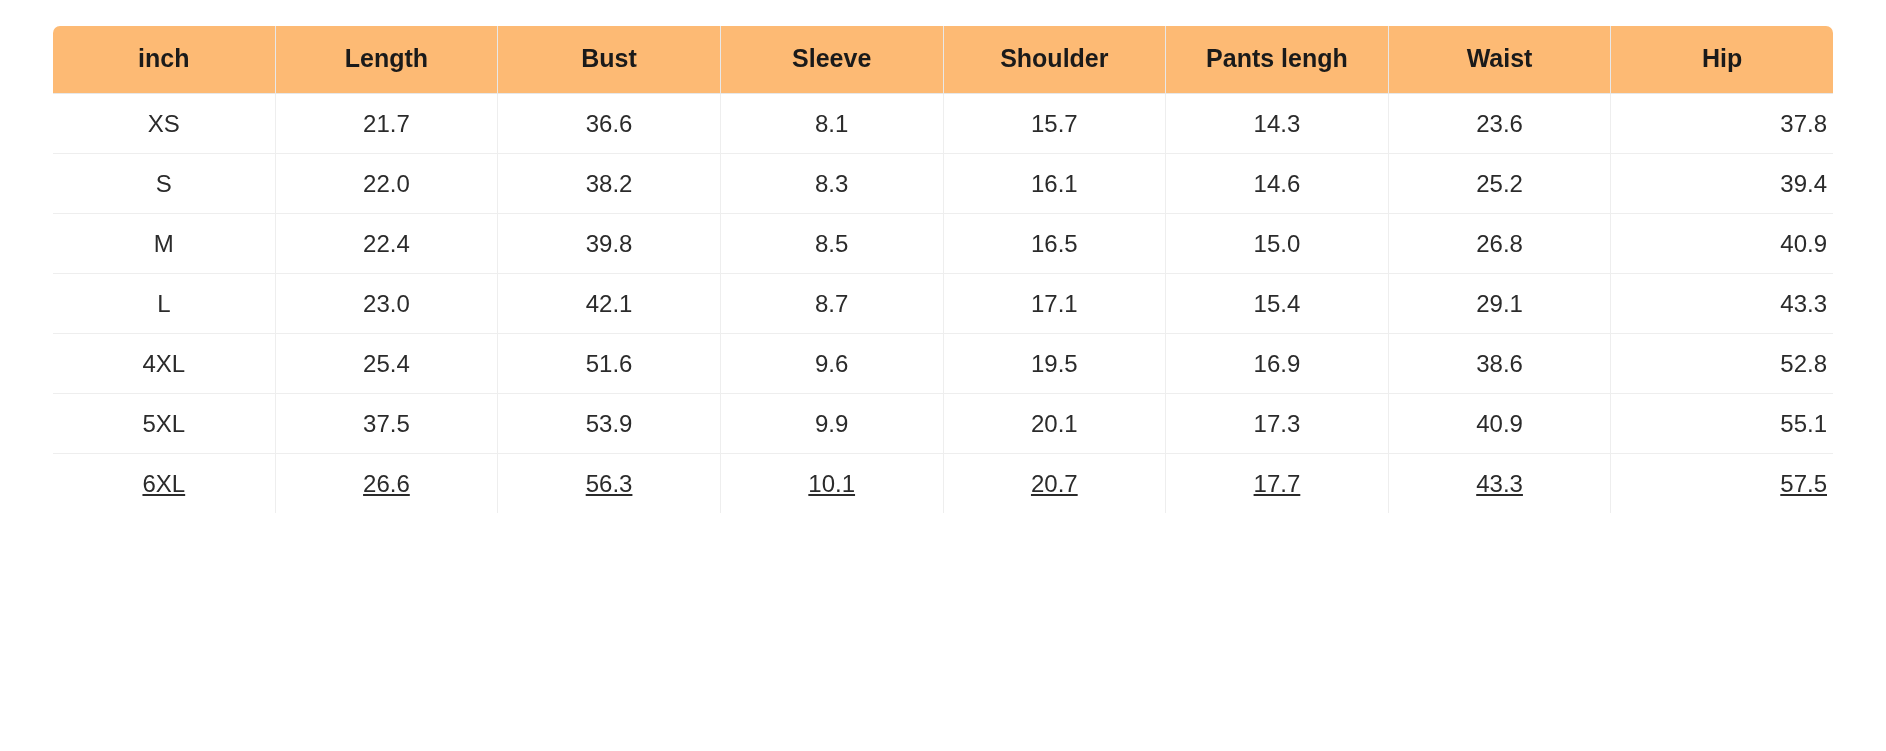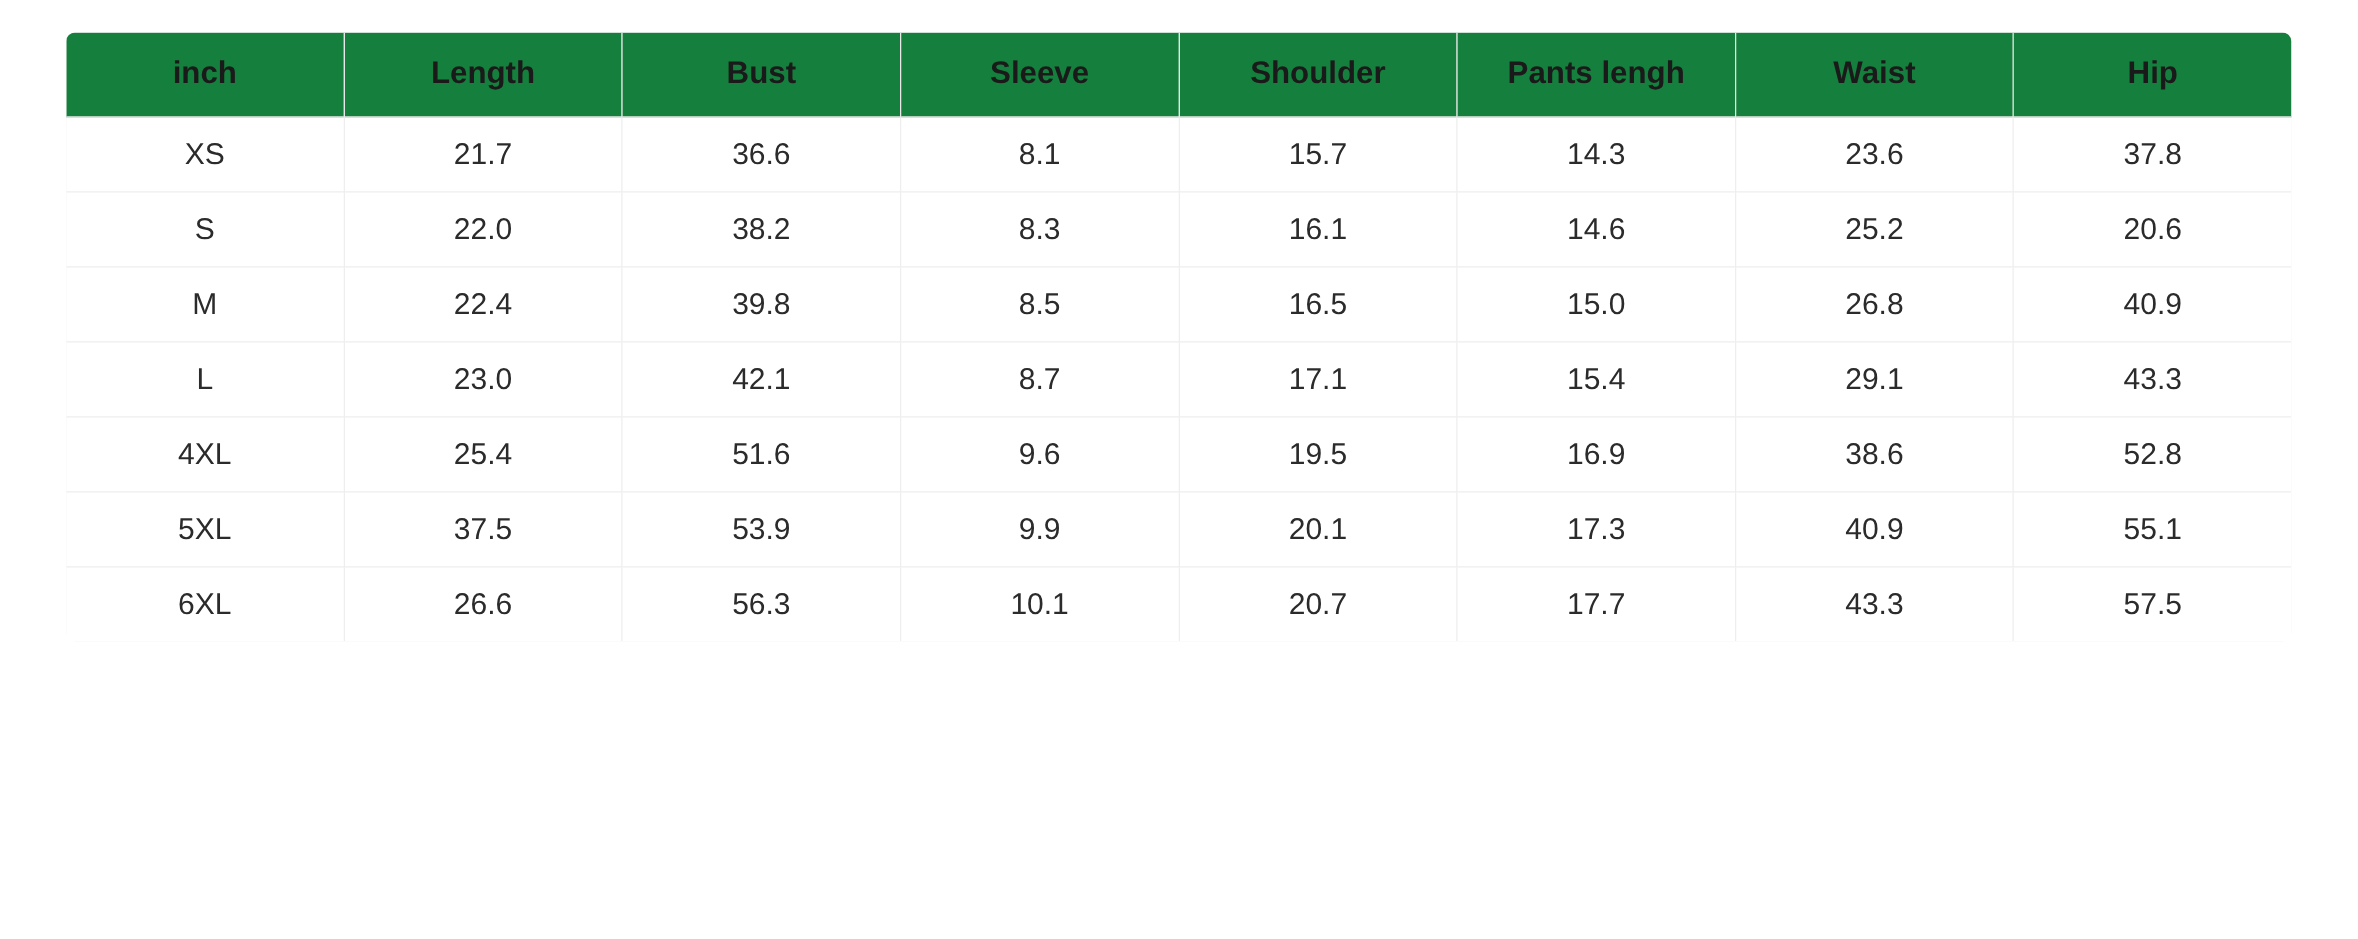--- a/index.html
+++ b/index.html
@@ -25,21 +25,21 @@
   }
   table.size-table {
     border-collapse: collapse;
     width: 1782px;
     table-layout: fixed;
     border: 1px solid #e8e8e8;
     border-radius: 8px;
     overflow: hidden;
   }
   table.size-table thead th {
-    background: #15803d;
+    background: #fdba74;
     font-size: 25px;
     font-weight: bold;
     color: #1a1a1a;
     text-align: center;
     padding: 18px 6px 20px 6px;
     border-right: 1px solid #e8e8e8;
     border-bottom: 1px solid #e8e8e8;
     height: 62px;
     box-sizing: border-box;
   }
@@ -53,23 +53,25 @@
     text-align: center;
     padding: 12px 6px;
     border-right: 1px solid #eeeeee;
     border-bottom: 1px solid #eeeeee;
     height: 60px;
     box-sizing: border-box;
     background: #ffffff;
   }
   table.size-table tbody td:last-child {
     border-right: none;
+    text-align: right;
   }
   table.size-table tbody tr:last-child td {
     border-bottom: none;
+    text-decoration: underline;
   }
 </style>
 </head>
 <body>
 
 <div class="page">
   <div class="table-wrap">
     <table class="size-table">
       <thead>
         <tr>
@@ -95,21 +97,21 @@
           <td>37.8</td>
         </tr>
         <tr>
           <td>S</td>
           <td>22.0</td>
           <td>38.2</td>
           <td>8.3</td>
           <td>16.1</td>
           <td>14.6</td>
           <td>25.2</td>
-          <td>20.6</td>
+          <td>39.4</td>
         </tr>
         <tr>
           <td>M</td>
           <td>22.4</td>
           <td>39.8</td>
           <td>8.5</td>
           <td>16.5</td>
           <td>15.0</td>
           <td>26.8</td>
           <td>40.9</td>

